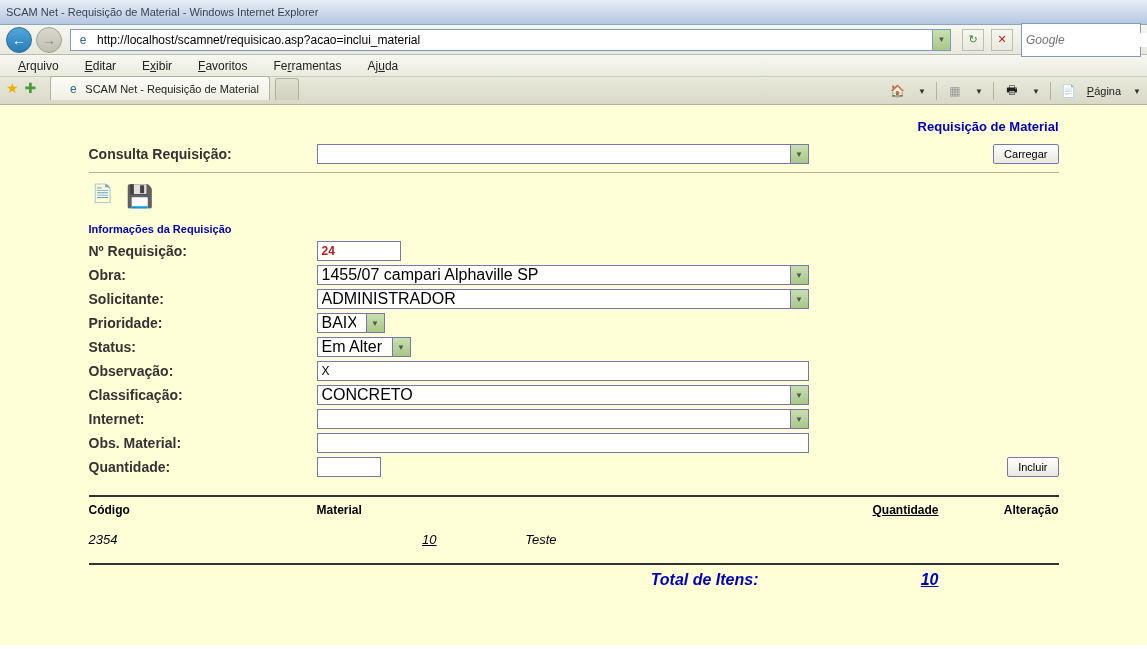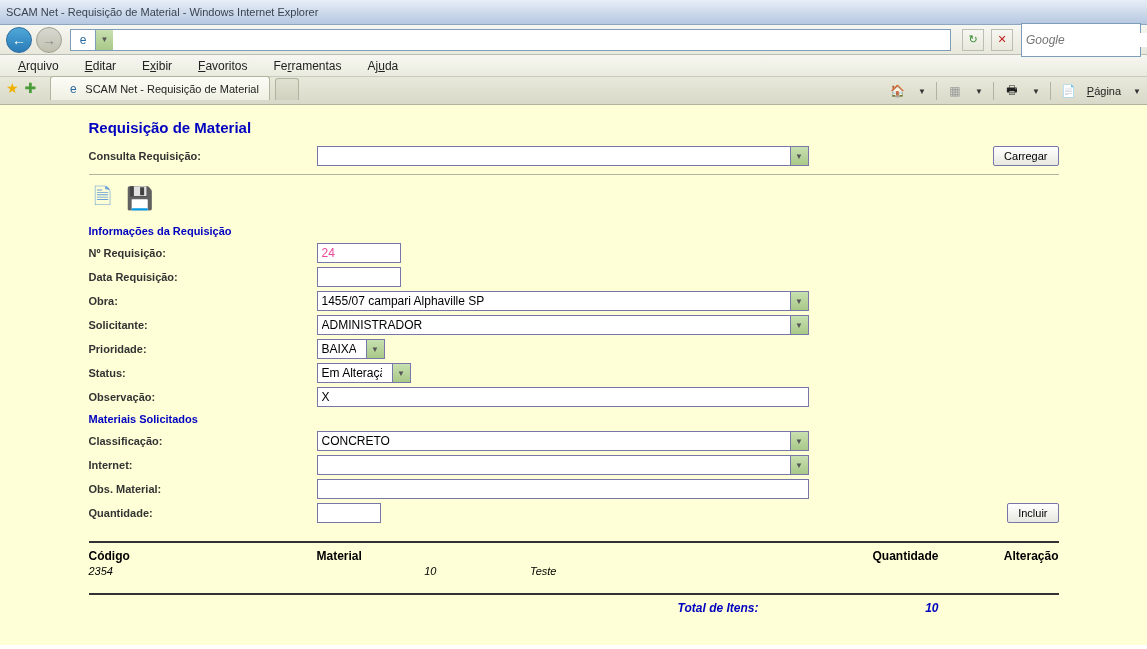--- a/index.html
+++ b/index.html
@@ -24,55 +24,56 @@
   .plus { color:#4a9b3a; font-size:14px; }
   .tab { background:linear-gradient(#fcfcf7,#eff0e2); border:1px solid #b0b49e; border-bottom:none; height:24px; display:flex; align-items:center; padding:0 10px; border-radius:3px 3px 0 0; margin-left:8px; font-size:11px; color:#222; }
   .tab-stub { background:linear-gradient(#e0e1d0,#d0d1be); border:1px solid #b0b49e; border-bottom:none; height:22px; width:24px; border-radius:3px 3px 0 0; margin-left:-1px; align-self:flex-end; }
   .tabbar-right { margin-left:auto; display:flex; align-items:center; gap:10px; padding-bottom:4px; color:#222; font-size:11px; }
   .icon-sm { width:16px; height:16px; display:inline-flex; align-items:center; justify-content:center; font-size:12px; }
   .drop-arrow { font-size:8px; color:#333; margin-left:2px; }
   .sep { width:1px; height:18px; background:#b0b49e; }
 
   .content { background:#feffd6; padding:14px 0 30px 0; min-height:540px; }
   .wrap { width:990px; margin:0 auto; padding:0 10px; }
-  .page-title { text-align:left; color:#0000c0; font-weight:bold; font-size:15px; margin-bottom:10px; }
+  .page-title { text-align:right; color:#0000c0; font-weight:bold; font-size:13px; margin-bottom:10px; }
   .row { display:flex; align-items:center; margin-bottom:4px; }
-  .lbl { width:228px; color:#333; font-weight:bold; font-size:11px; }
+  .lbl { width:228px; color:#333; font-weight:bold; font-size:14px; }
   .row-consulta { display:flex; align-items:center; }
   .row-consulta .lbl { width:228px; }
   .combo { position:relative; border:1px solid #77a; background:#fff; height:20px; display:flex; align-items:center; }
-  .combo input { border:none; outline:none; width:100%; height:100%; padding:0 28px 0 4px; font-size:12px; }
+  .combo input { border:none; outline:none; width:100%; height:100%; padding:0 28px 0 4px; font-size:16px; }
   .combo .cdrop { position:absolute; right:0; top:0; width:18px; height:100%; background:linear-gradient(#c8e0b0,#a8c888); border-left:1px solid #77a; display:flex; align-items:center; justify-content:center; font-size:8px; color:#555; }
   .txt { border:1px solid #77a; background:#fff; height:20px; padding:0 4px; font-size:12px; outline:none; }
-  .txt.disabled { color:#ec4899; }
+  .txt.disabled { color:#b91c1c;font-weight:bold; }
   .btn { border:1px solid #77a; background:linear-gradient(#fff,#e8e8e0); height:20px; padding:0 10px; font-size:11px; cursor:pointer; border-radius:2px; }
   .hr { border:none; border-top:1px solid #b0b49e; margin:8px 0 10px 0; }
   .tool-icons { display:flex; gap:10px; margin:8px 0 12px 0; }
   .tool-icons .ti { width:28px; height:28px; display:flex; align-items:center; justify-content:center; font-size:22px; }
   .section-h { color:#0000c0; font-weight:bold; font-size:11px; margin:6px 0; }
   .tbl-head { display:flex; border-top:2px solid #333; padding-top:6px; margin-top:18px; font-weight:bold; font-size:12px; color:#000; }
-  .tbl-row { display:flex; font-style:italic; font-size:11px; color:#000; margin-top:2px; }
+  .tbl-row { display:flex; font-style:italic; font-size:13px; color:#000; margin-top:15px; }
   .c1 { width:228px; }
   .c2 { flex:1; }
-  .c3 { width:120px; text-align:right; }
+  .c3 { width:120px; text-align:right;text-decoration:underline; }
   .c4 { width:120px; text-align:right; }
-  .total-row { display:flex; border-top:2px solid #333; margin-top:16px; padding-top:6px; color:#0000c0; font-weight:bold; font-style:italic; font-size:12px; }
+  .total-row { display:flex; border-top:2px solid #333; margin-top:16px; padding-top:6px; color:#0000c0; font-weight:bold; font-style:italic; font-size:16px; }
 </style>
 </head>
 <body>
 
 <div class="titlebar">
   <span>SCAM Net - Requisição de Material - Windows Internet Explorer</span>
 </div>
 
 <div class="navbar">
   <div class="nav-btn">←</div>
   <div class="nav-btn fwd">→</div>
   <div class="url-wrap">
     <span class="url-icon">e</span>
+    <input class="url-input" value="http://localhost/scamnet/requisicao.asp?acao=inclui_material" style="">
     <div class="url-drop">▼</div>
   </div>
   <div class="sq-btn" style="color:#2a8a2a;">↻</div>
   <div class="sq-btn" style="color:#c02020;">✕</div>
   <div class="search-wrap">
     <input class="search-input" placeholder="Google" style="">
   </div>
 </div>
 
 <div class="menubar">
@@ -130,24 +131,20 @@
       <div class="ti" style="color:#4a6aa0;">💾</div>
     </div>
 
     <div class="section-h">Informações da Requisição</div>
 
     <div class="row">
       <div class="lbl">Nº Requisição:</div>
       <input class="txt disabled" style="width: 84px;" readonly="" value="24">
     </div>
     <div class="row">
-      <div class="lbl">Data Requisição:</div>
-      <input class="txt" style="width: 84px;" value="">
-    </div>
-    <div class="row">
       <div class="lbl">Obra:</div>
       <div class="combo" style="width:492px;">
         <input value="1455/07 campari Alphaville SP" style="">
         <div class="cdrop">▼</div>
       </div>
     </div>
     <div class="row">
       <div class="lbl">Solicitante:</div>
       <div class="combo" style="width:492px;">
         <input value="ADMINISTRADOR" style="">
@@ -166,21 +163,20 @@
       <div class="combo" style="width:94px;">
         <input value="Em Alteração" style="">
         <div class="cdrop">▼</div>
       </div>
     </div>
     <div class="row">
       <div class="lbl">Observação:</div>
       <input class="txt" style="width: 492px;" value="X">
     </div>
 
-    <div class="section-h">Materiais Solicitados</div>
 
     <div class="row">
       <div class="lbl">Classificação:</div>
       <div class="combo" style="width:492px;">
         <input value="CONCRETO" style="">
         <div class="cdrop">▼</div>
       </div>
     </div>
     <div class="row">
       <div class="lbl">Internet:</div>

